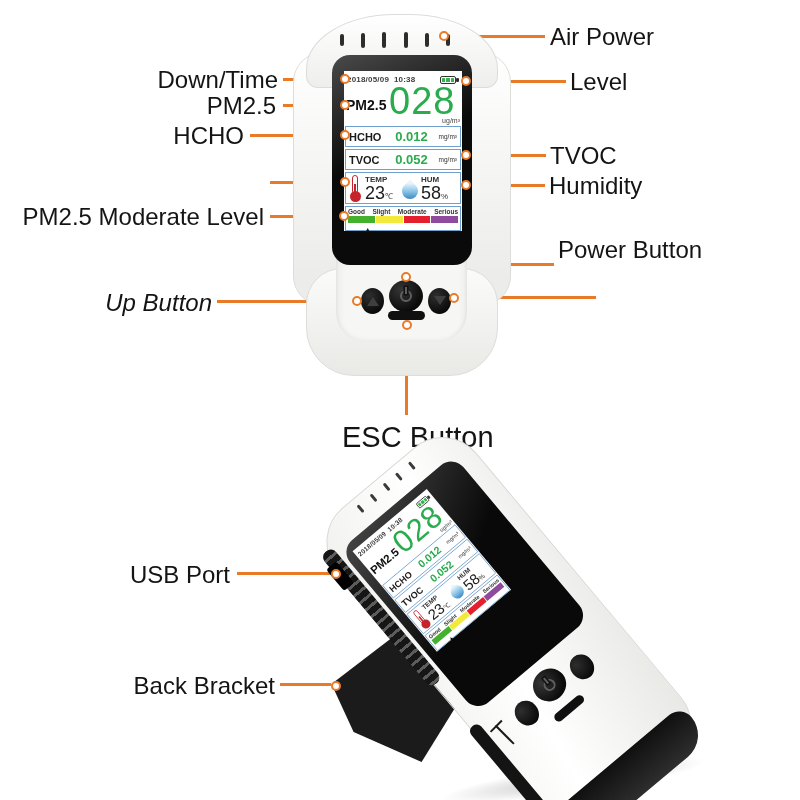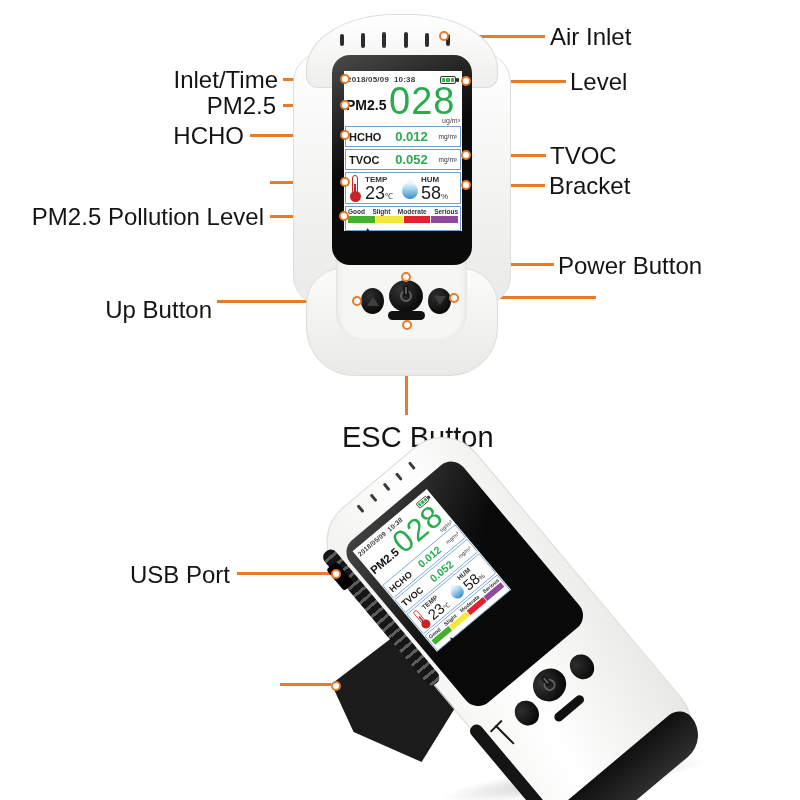--- a/index.html
+++ b/index.html
@@ -309,26 +309,27 @@
   <div class="ring" style="left:340px;top:177px;"></div>
   <div class="ring" style="left:461px;top:180px;"></div>
   <div class="ring" style="left:339px;top:211px;"></div>
   <div class="ring" style="left:401px;top:272px;"></div>
   <div class="ring" style="left:352px;top:296px;"></div>
   <div class="ring" style="left:449px;top:293px;"></div>
   <div class="ring" style="left:402px;top:320px;"></div>
   <div class="ring" style="left:331px;top:569px;"></div>
   <div class="ring" style="left:331px;top:681px;"></div>
 
-  <div class="lbl" style="left:550px;top:23px;">Air Inlet</div>
-  <div class="lbl" style="right:522px;top:66px;text-align:right;">Inlet/Time</div>
+  <div class="lbl" style="left:550px;top:23px;">Air Power</div>
+  <div class="lbl" style="right:522px;top:66px;text-align:right;">Down/Time</div>
   <div class="lbl" style="left:570px;top:68px;">Level</div>
   <div class="lbl" style="right:524px;top:92px;text-align:right;">PM2.5</div>
   <div class="lbl" style="right:556px;top:122px;text-align:right;">HCHO</div>
   <div class="lbl" style="left:550px;top:142px;">TVOC</div>
-  <div class="lbl" style="left:549px;top:172px;">Bracket</div>
-  <div class="lbl" style="right:536px;top:203px;text-align:right;">PM2.5 Pollution Level</div>
-  <div class="lbl" style="left:558px;top:252px;">Power Button</div>
-  <div class="lbl" style="right:588px;top:296px;text-align:left;">Up Button</div>
+  <div class="lbl" style="left:549px;top:172px;">Humidity</div>
+  <div class="lbl" style="right:536px;top:203px;text-align:right;">PM2.5 Moderate Level</div>
+  <div class="lbl" style="left:558px;top:236px;">Power Button</div>
+  <div class="lbl" style="right:588px;top:289px;text-align:left;font-style:italic;">Up Button</div>
   <div class="lbl big" style="left:342px;top:421px;">ESC Button</div>
   <div class="lbl" style="right:570px;top:561px;text-align:left;">USB Port</div>
+  <div class="lbl" style="right:525px;top:672px;text-align:right;">Back Bracket</div>
 
 </div>
 
 </body></html>

